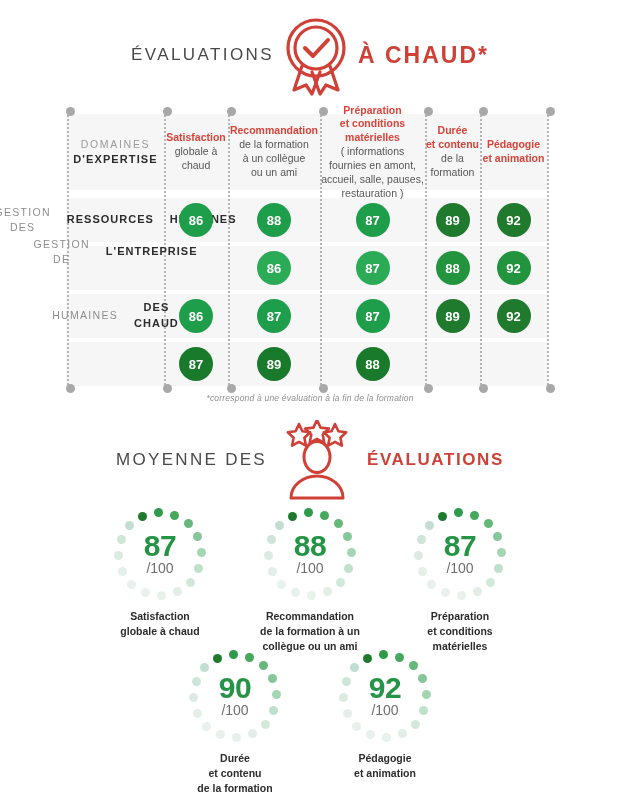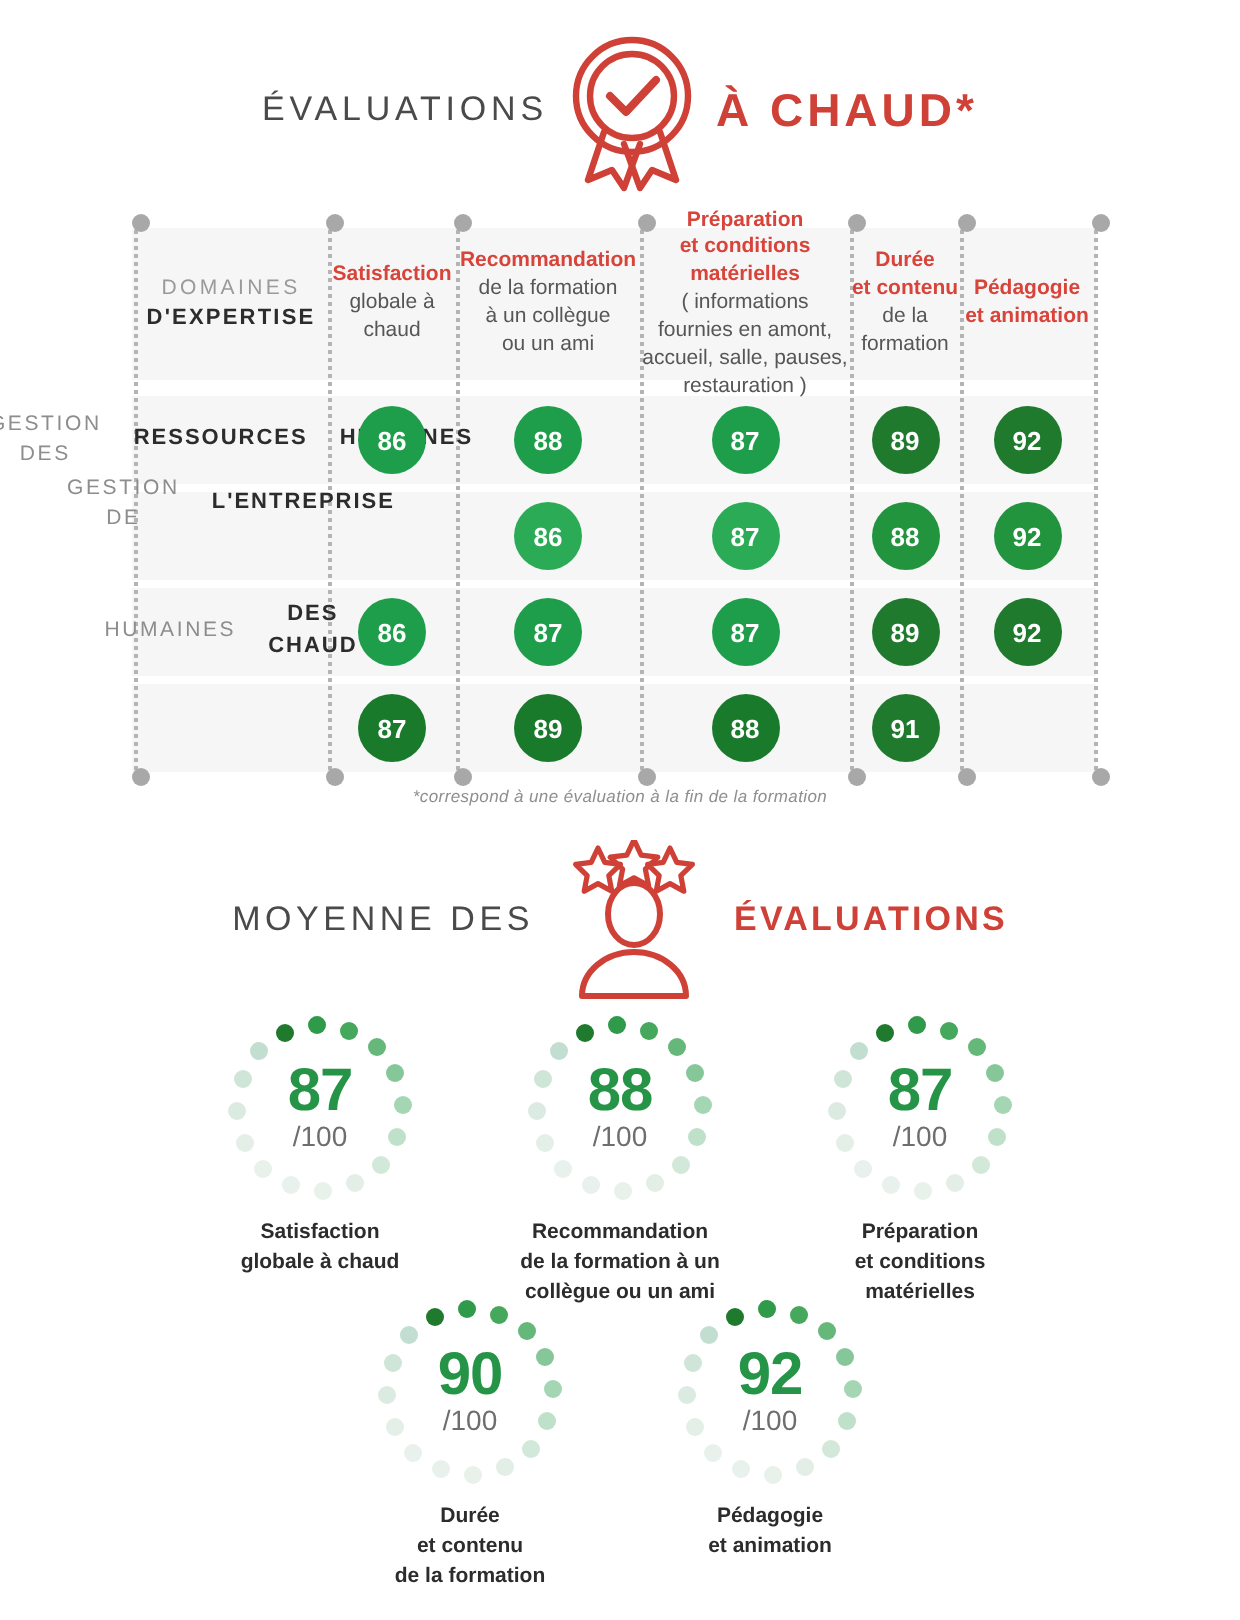--- a/index.html
+++ b/index.html
@@ -236,23 +236,20 @@
         <div class="score" style="background: rgb(31, 122, 46);">92</div>
       </div>
       <div class="cell " style="left: 104px; width: 64px; top: 230px; height: 44px;">
         <div class="score" style="background: rgb(26, 122, 44);">87</div>
       </div>
       <div class="cell " style="left: 168px; width: 92px; top: 230px; height: 44px;">
         <div class="score" style="background: rgb(26, 122, 44);">89</div>
       </div>
       <div class="cell " style="left: 260px; width: 105px; top: 230px; height: 44px;">
         <div class="score" style="background: rgb(26, 122, 44);">88</div>
-      </div>
-      <div class="cell " style="left: 365px; width: 55px; top: 230px; height: 44px;">
-        <div class="score" style="background: rgb(31, 122, 46);">91</div>
       </div>
     </div>
 </div>
 
 <div class="note">*correspond à une évaluation à la fin de la formation</div>
 
 <div class="mhdr">
   <span class="mhdr-left">MOYENNE DES</span>
   <span class="person-ico">
     <svg viewBox="0 0 96 80" width="96" height="80">

